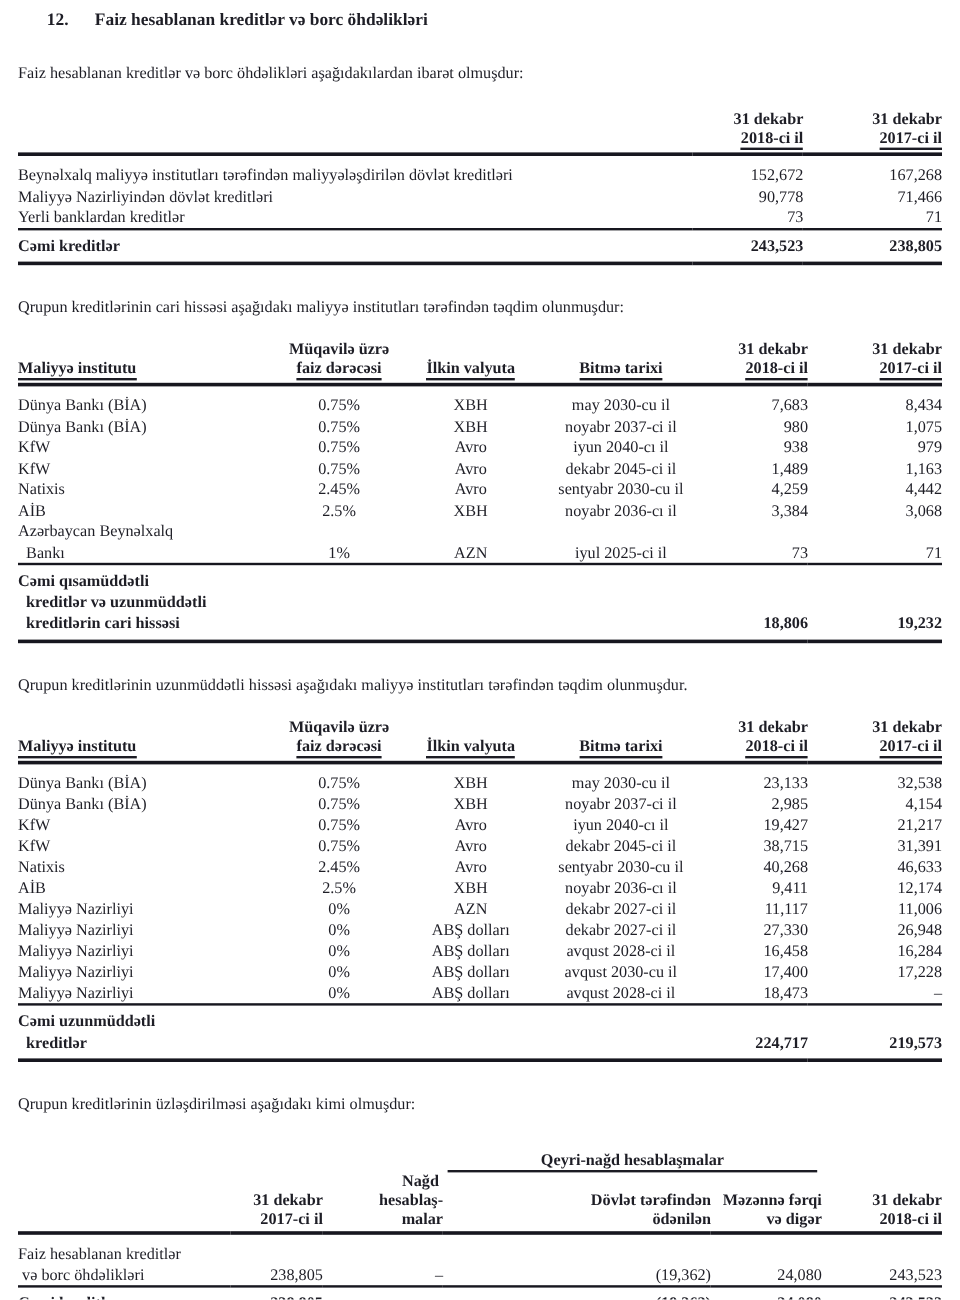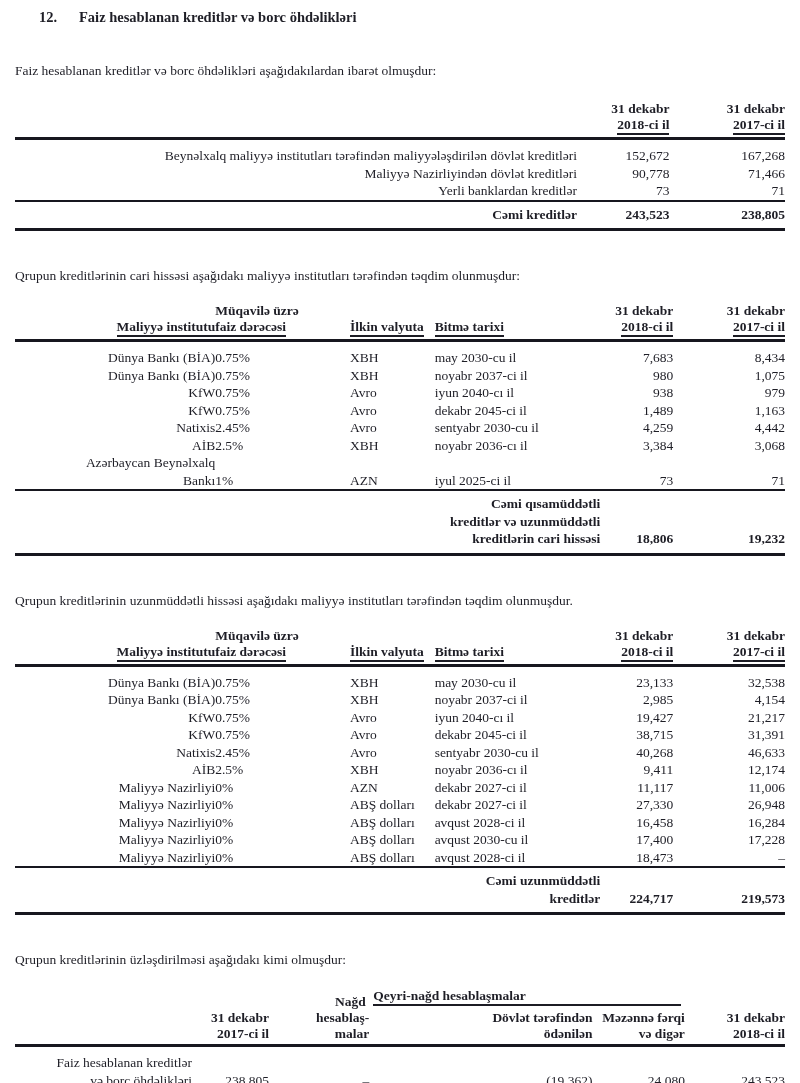--- a/index.html
+++ b/index.html
@@ -8,26 +8,26 @@
     width:800px; height:1083px; overflow:hidden;
     color:#1e1e26;
     font-family:"Liberation Serif", serif;
     font-size:13.5px;
   }
   .page { padding:8px 15px 0 15px; }
 
   .heading { display:flex; font-weight:bold; font-size:14.5px; line-height:18px;margin-left:24px; }
   .heading .sec-num { width:40px; flex:0 0 40px; }
 
-  p.para { margin-top:36px; line-height:17px; }
+  p.para { margin-top:26px; line-height:17px; }
 
   table { width:100%; border-collapse:collapse; table-layout:fixed; }
   th, td { padding:0; vertical-align:bottom; font-weight:normal; line-height:17.5px; }
-  .left { text-align:right; }
-  .c    { text-align:left; }
+  .left { text-align:left; }
+  .c    { text-align:center; }
   .num  { text-align:right; }
   .pre  { white-space:pre-wrap; }
   .u    { display:inline-block; border-bottom:2px solid #1c1c24; }
 
   thead th { font-weight:bold; line-height:16px; }
   tr.hdr th { border-bottom:3px solid #17171f; padding-bottom:2px; }
   tbody tr.first td { padding-top:7px; }
   tbody tr.last  td { padding-bottom:0; }
   tr.total td {
     border-top:2px solid #17171f;
@@ -53,21 +53,21 @@
 
   
   table.t4 { margin-top:16px; }
   table.t4 col.c-label { width:23%; }
   table.t4 col.c-2017  { width:10%; }
   table.t4 col.c-cash  { width:13%; }
   table.t4 col.c-paid  { width:29%; }
   table.t4 col.c-fx    { width:12%; }
   table.t4 col.c-2018  { width:13%; }
   table.t4 tr.hdr1 th { line-height:16px; border:none; padding-bottom:0; }
-  table.t4 tr.hdr1 .qeyri-u { display:block; border-bottom:2px solid #1c1c24; margin:4px 4px; text-align:left; }
+  table.t4 tr.hdr1 .qeyri-u { display:block; border-bottom:2px solid #1c1c24; margin:15px 4px; text-align:center; }
   table.t4 tr.hdr2 th { border-bottom:3px solid #17171f; padding-bottom:2px; }
 </style>
 </head>
 <body>
 
 <div class="page">
 
   <div class="heading">
     <span class="sec-num">12.</span>
     <span>Faiz hesablanan kreditlər və borc öhdəlikləri</span>

